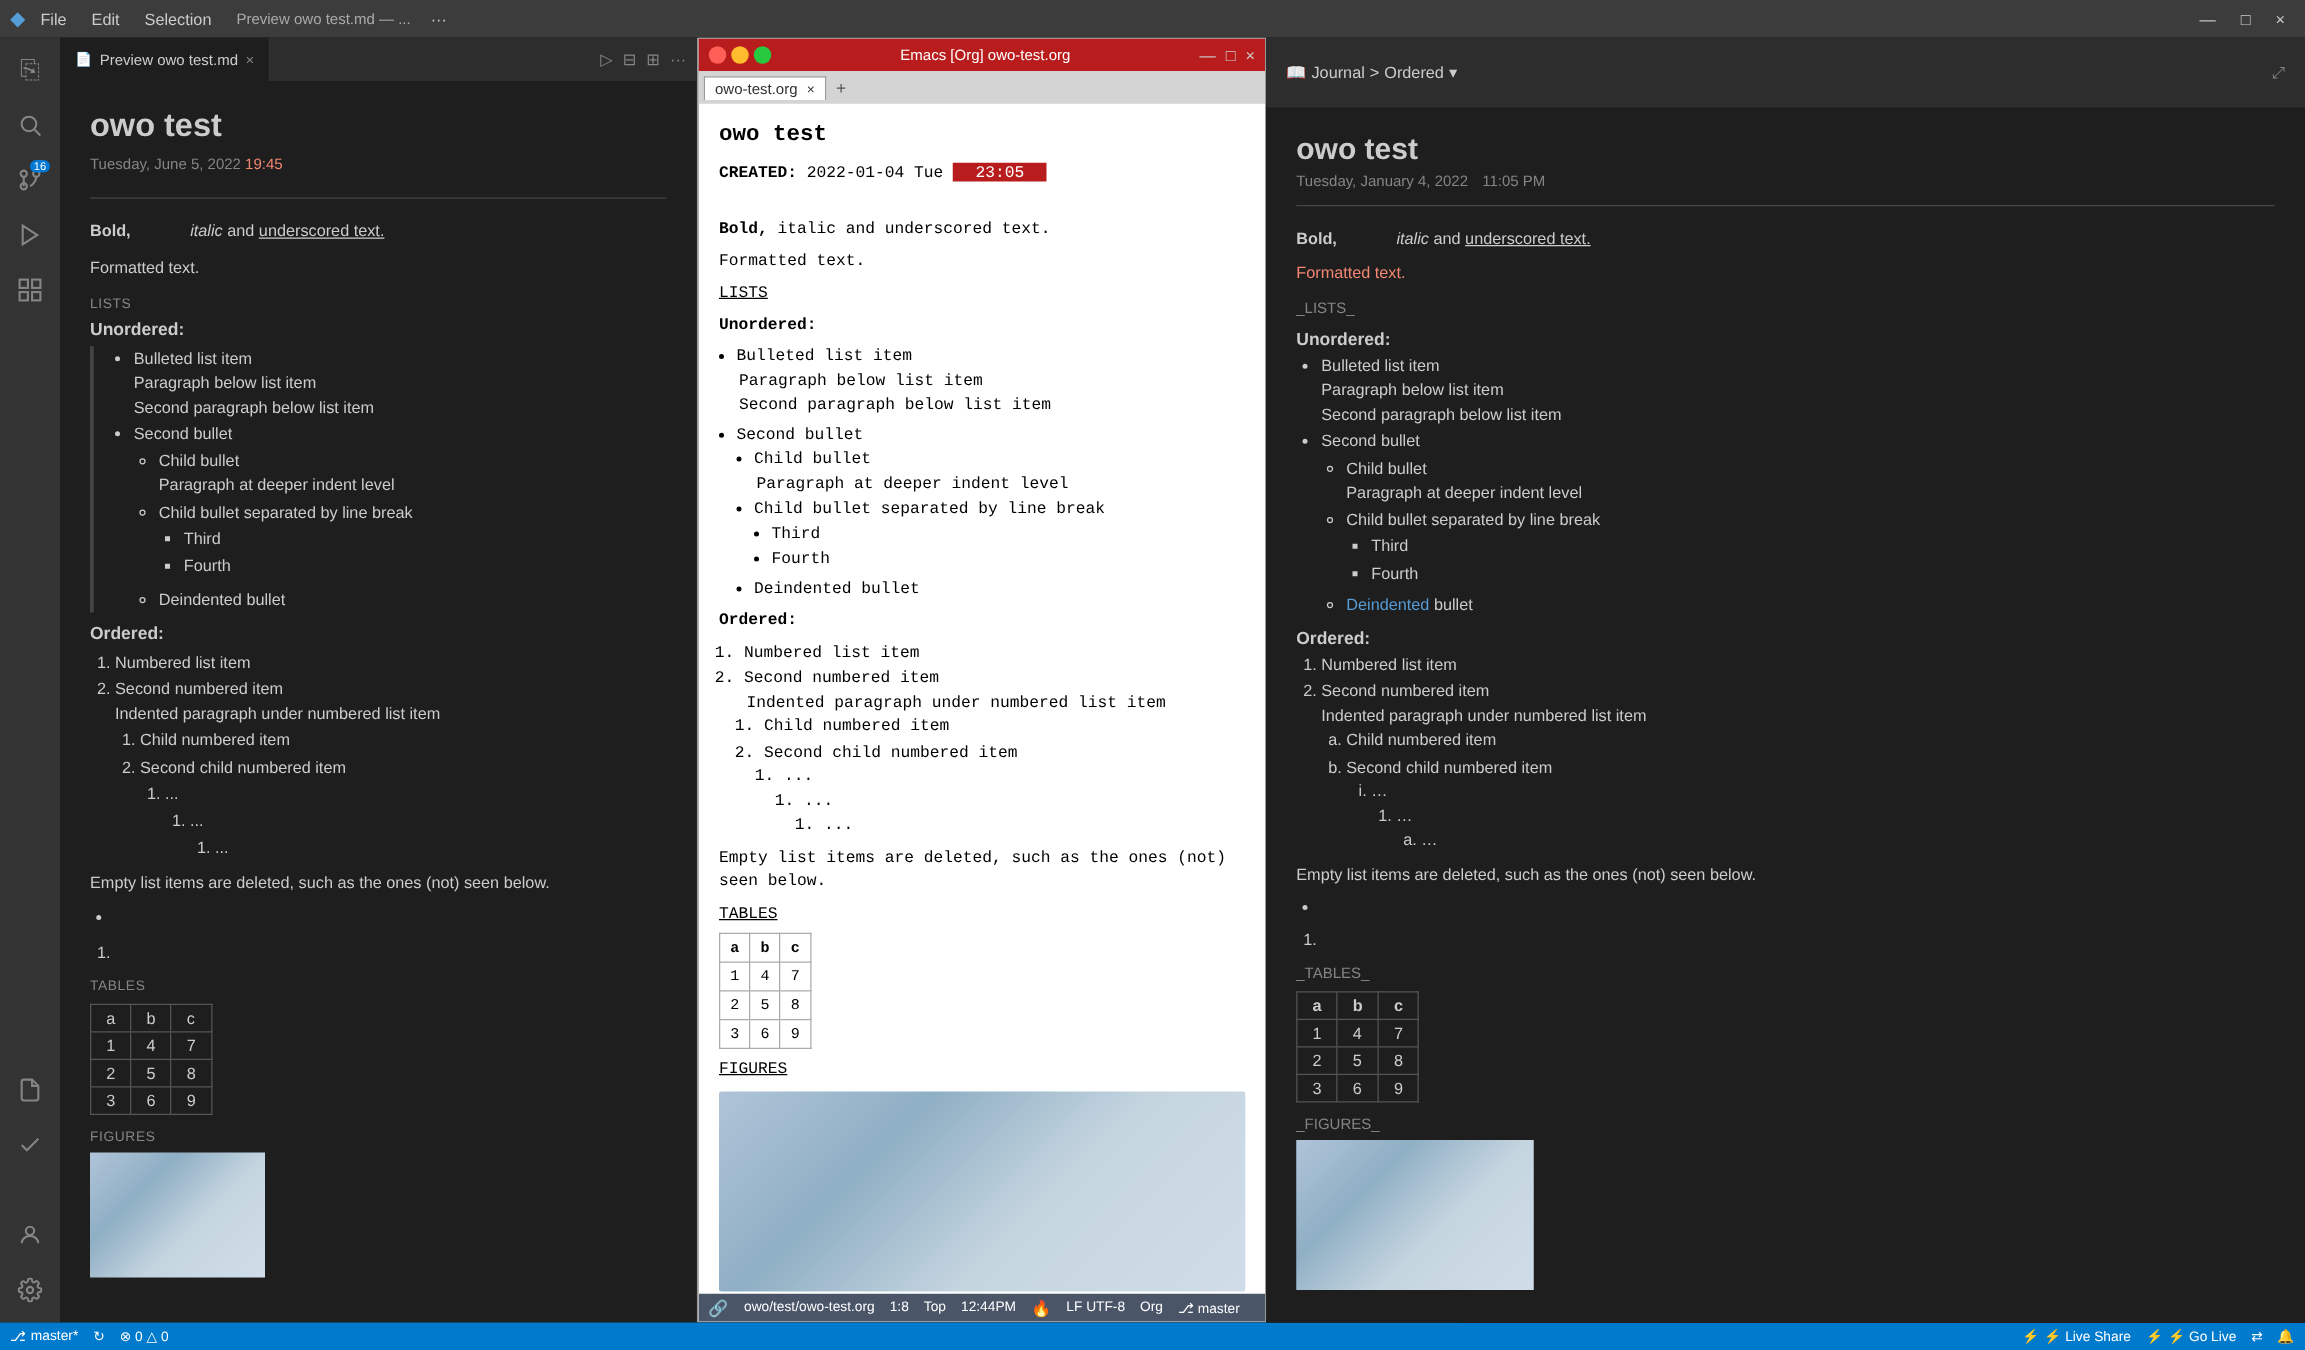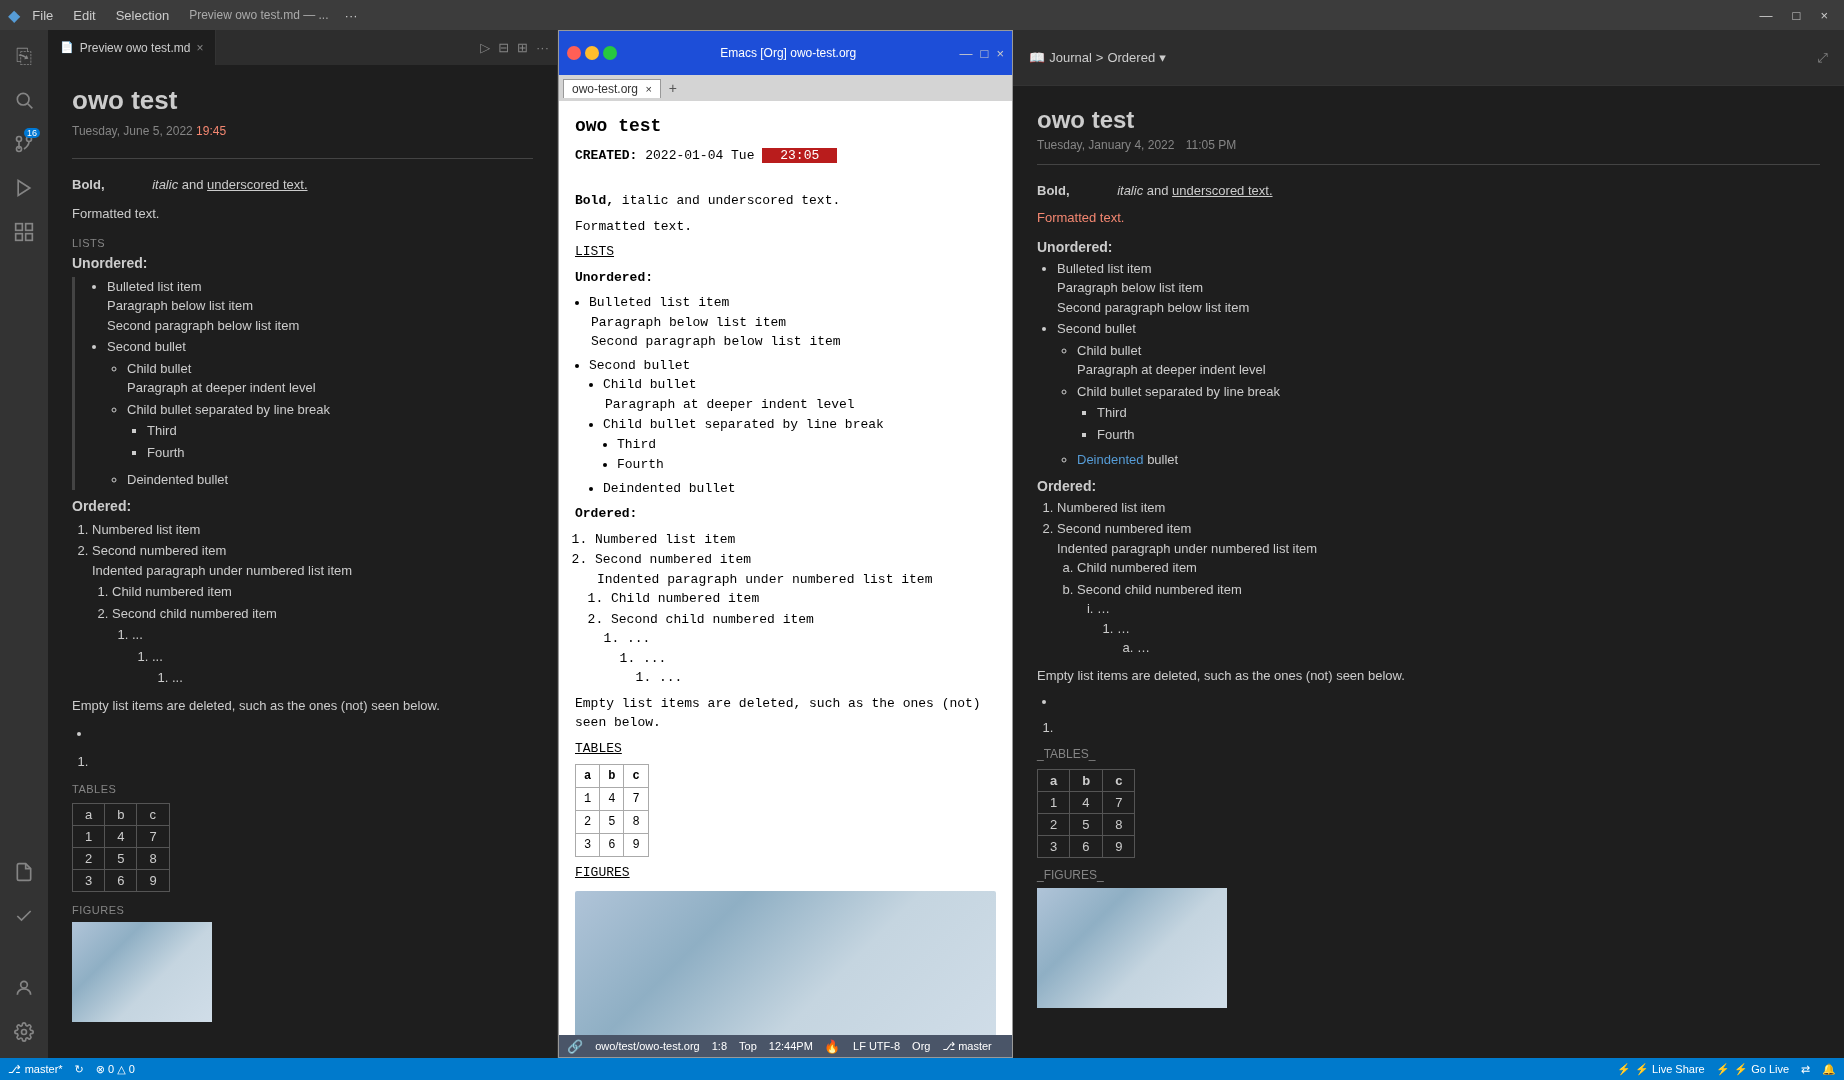--- a/index.html
+++ b/index.html
@@ -120,22 +120,22 @@
     
     .panel-emacs {
       width: 455px;
       background: #ffffff;
       display: flex;
       flex-direction: column;
       flex-shrink: 0;
       border: 1px solid #999;
     }
     .emacs-titlebar {
-      background: #1d4ed8;
-      height: 44px;
+      background: #b91c1c;
+      height: 26px;
       display: flex;
       align-items: center;
       padding: 0 8px;
       gap: 6px;
       flex-shrink: 0;
     }
     .emacs-title {
       flex: 1;
       text-align: center;
       color: #ffffff;
@@ -716,20 +716,21 @@
           <span style="margin-left:8px;">11:05 PM</span>
         </div>
 
         <p class="notes-p">
           <span class="doc-bold">Bold,</span>
           <span class="doc-italic"> italic</span>
           <span> and </span>
           <span class="doc-underline">underscored text.</span>
         </p>
         <p class="notes-p red-text">Formatted text.</p>
+        <div class="notes-section">_LISTS_</div>
 
         <div class="notes-heading">Unordered:</div>
         <ul class="notes-list doc-unordered">
           <li>
             <span>Bulleted list item</span>
             <div style="font-size:13px;color:#ccc;">Paragraph below list item</div>
             <div style="font-size:13px;color:#ccc;">Second paragraph below list item</div>
           </li>
           <li>
             <span>Second bullet</span>

